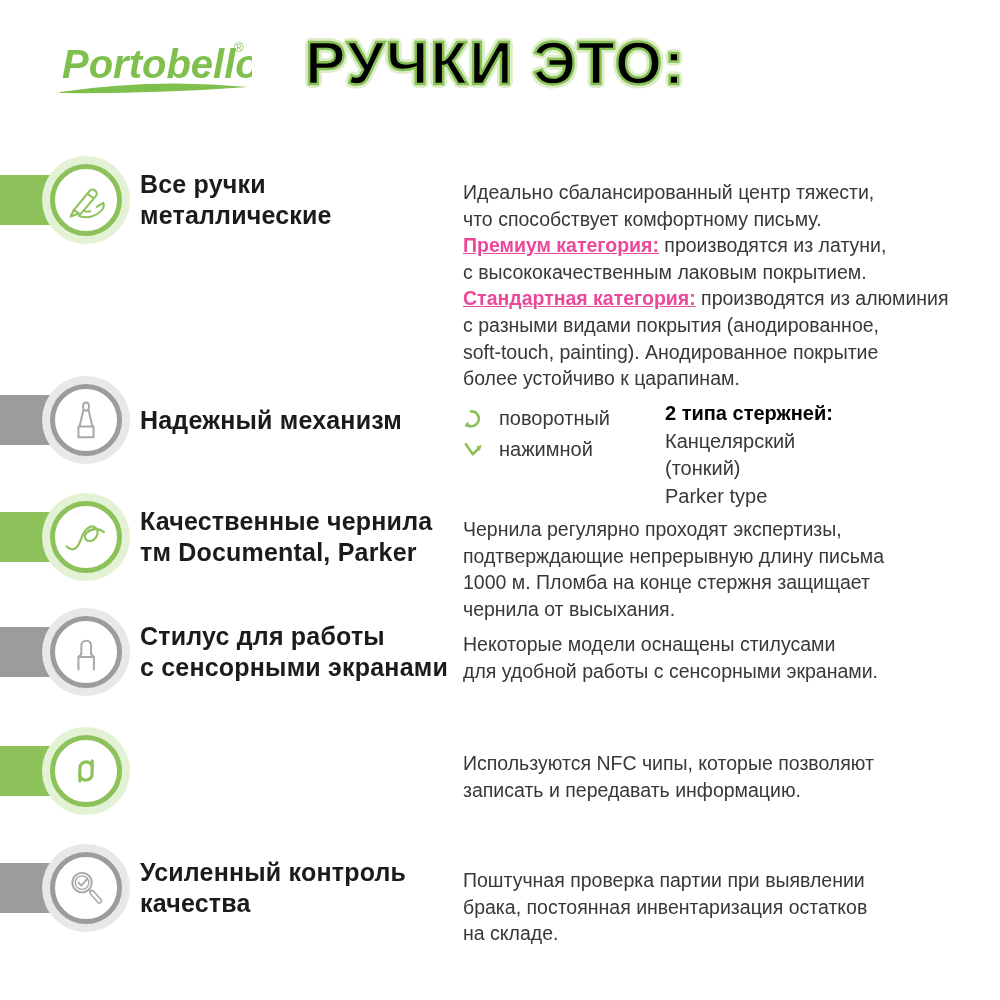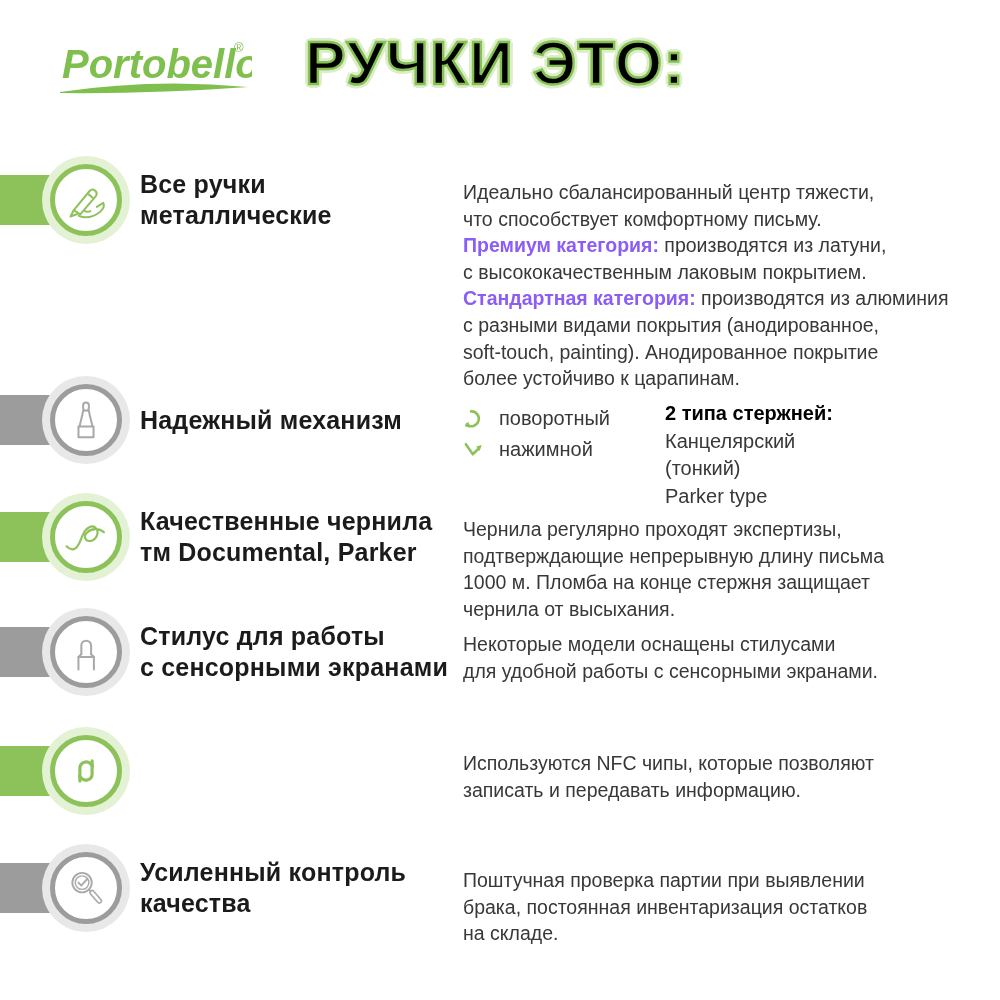--- a/index.html
+++ b/index.html
@@ -29,21 +29,21 @@
   .icon-wrap{position:absolute;left:63px;top:32px;width:46px;height:46px;}
   .icon-wrap svg{display:block;width:46px;height:46px;}
 
   .title{position:absolute;left:140px;top:0;height:110px;display:flex;flex-direction:column;
          justify-content:center;font-size:25px;font-weight:700;line-height:31px;
          color:#1B1B1B;letter-spacing:.2px;}
   .title span{display:block;}
 
   .desc{position:absolute;left:463px;top:34px;width:532px;font-size:19.5px;
         line-height:26.6px;color:#383838;white-space:pre-line;}
-  .desc b{color:#8b5cf6;}
+  .desc b{color:#ec4899;text-decoration:underline;}
 
   
   .mechs{position:absolute;left:462px;top:38px;}
   .mech{display:flex;align-items:center;gap:14px;height:31px;font-size:20px;color:#383838;}
   .mech svg{display:block;width:23px;height:23px;flex:0 0 23px;}
   .refills{position:absolute;left:665px;top:35px;font-size:20px;line-height:27.5px;
            color:#383838;white-space:pre-line;}
   .refills b{color:#000000;}
 </style>
 </head>

